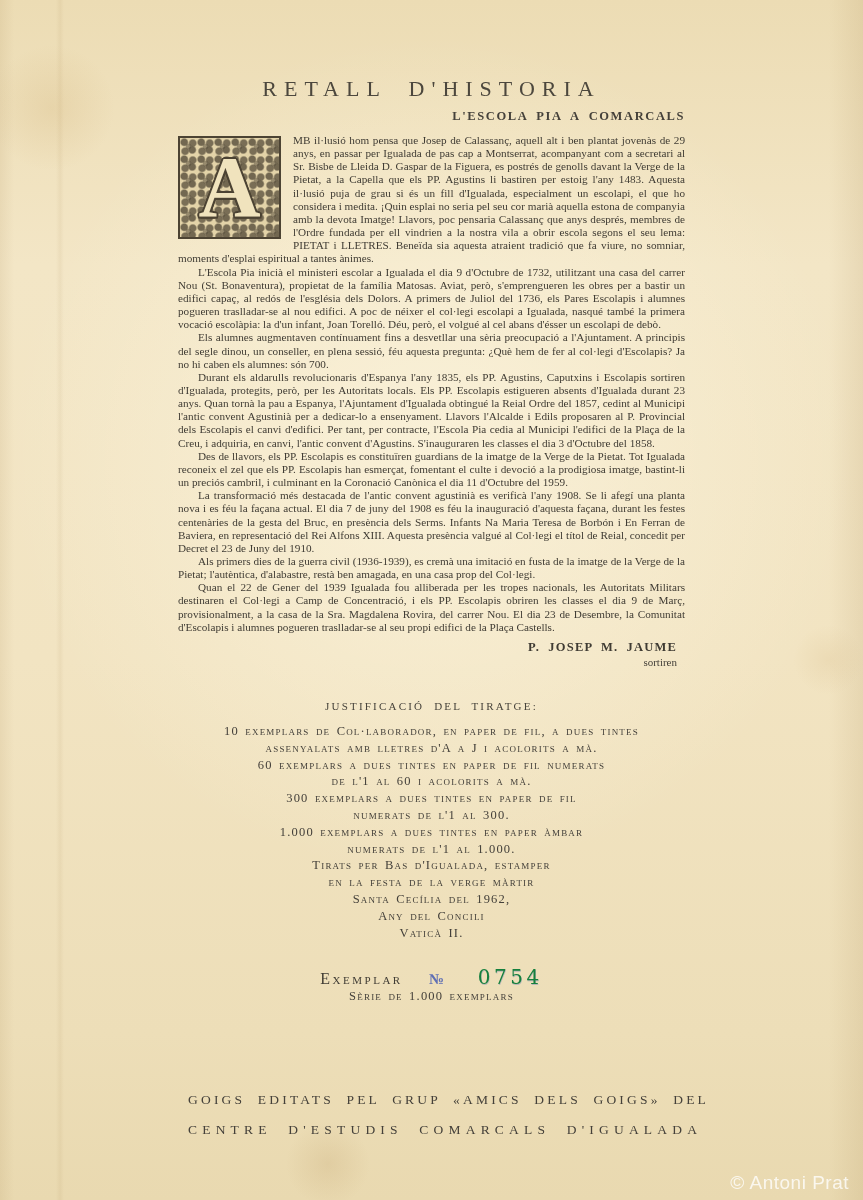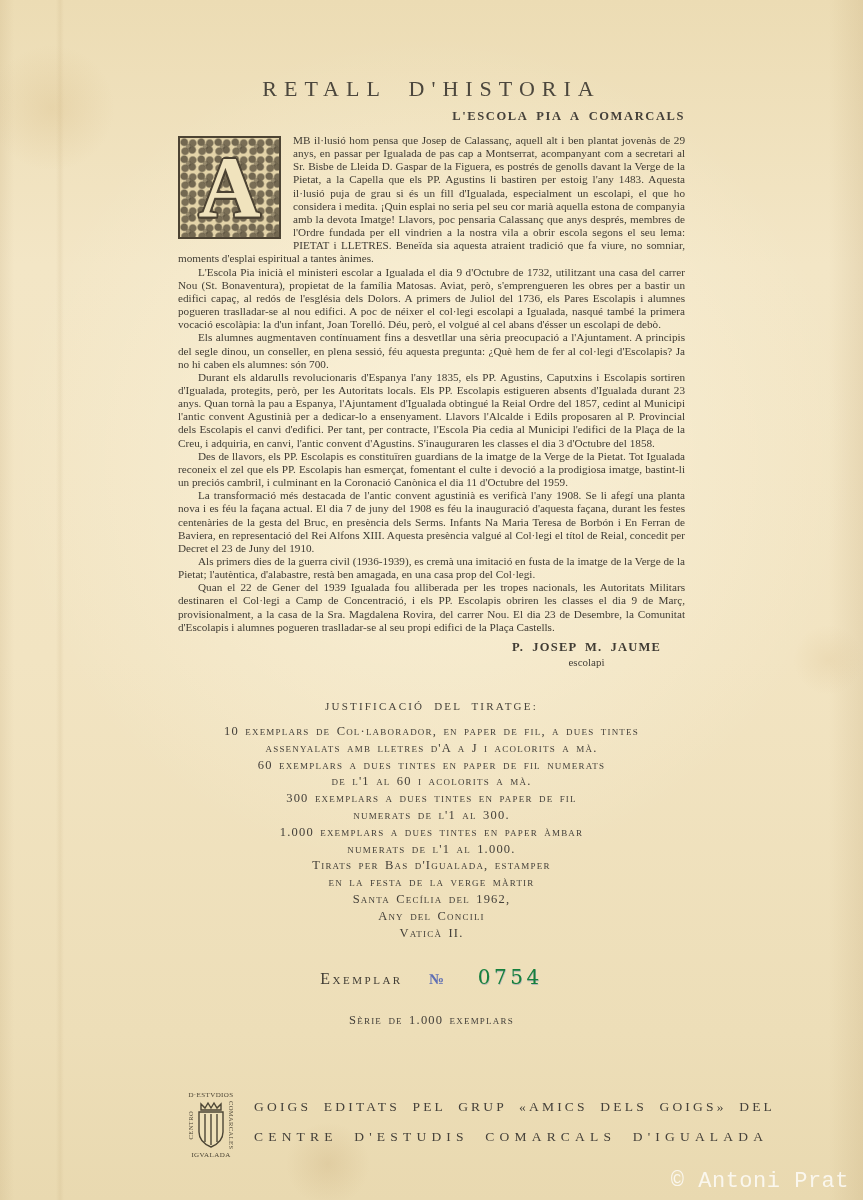--- a/index.html
+++ b/index.html
@@ -52,21 +52,21 @@
     display:flex;align-items:center;justify-content:center;
   }
   .dropcap span{
     font-size:86px;line-height:0.9;font-weight:bold;color:#f0e3bd;
     text-shadow:2px 0 #4c4333,-2px 0 #4c4333,0 2px #4c4333,0 -2px #4c4333,
       1.5px 1.5px #4c4333,-1.5px -1.5px #4c4333,1.5px -1.5px #4c4333,-1.5px 1.5px #4c4333;
   }
 
   
   .signature{margin-top:6px;text-align:right;}
-  .sig-inner{display:inline-block;text-align:center;margin-right:24px;}
+  .sig-inner{display:inline-block;margin-right:8px;}
   .sig-name{font-size:12.5px;font-weight:bold;letter-spacing:1.2px;word-spacing:4px;color:#403c34;}
   .sig-role{font-size:11px;margin-top:1px;color:#45413a;}
 
   
   .colophon{margin-top:30px;text-align:center;color:#44403a;}
   .colophon-heading{
     font-size:11px;letter-spacing:2.2px;word-spacing:5px;
     font-variant:small-caps;text-transform:uppercase;color:#47433b;
   }
   .colophon-lines{margin-top:11px;}
@@ -78,39 +78,39 @@
     margin-top:24px;display:flex;justify-content:center;align-items:baseline;
   }
   .exemplar-label{font-variant:small-caps;font-size:16px;letter-spacing:2.5px;color:#403c34;}
   .exemplar-no{margin-left:26px;font-size:15px;font-weight:bold;color:#5f6fb4;}
   .exemplar-number{
     margin-left:34px;font-size:20px;font-weight:normal;letter-spacing:3.5px;
     color:#15803d;font-family:"DejaVu Serif", serif;
     text-shadow:0.5px 0.5px 0 rgba(90,107,178,0.35);
   }
   .serie-line{
-    margin-top:24px;font-variant:small-caps;font-size:12.5px;
+    font-variant:small-caps;font-size:12.5px;
     letter-spacing:1.2px;word-spacing:2px;color:#44403a;
   }
 
   
   .footer{position:absolute;left:178px;top:1085px;width:510px;display:flex;align-items:center;}
   .logo{width:66px;flex:0 0 66px;color:#4c4535;margin-top:6px;}
   .logo-top,.logo-bottom{font-size:7px;letter-spacing:0.4px;text-align:center;white-space:nowrap;}
   .logo-mid{display:flex;align-items:center;justify-content:center;height:52px;}
   .logo-left,.logo-right{font-size:6.5px;letter-spacing:0.4px;white-space:nowrap;}
   .logo-left{writing-mode:vertical-rl;transform:rotate(180deg);}
   .logo-right{writing-mode:vertical-rl;}
   .footer-lines{margin-left:10px;color:#45413a;}
   .footer-line1{font-size:13.5px;letter-spacing:3.2px;word-spacing:6px;line-height:30px;white-space:nowrap;}
   .footer-line2{font-size:13.5px;letter-spacing:5.2px;word-spacing:8px;line-height:30px;white-space:nowrap;}
 
   .watermark{
     position:absolute;right:14px;bottom:6px;
-    font-family:Liberation Mono, monospace;font-size:22px;
+    font-family:Liberation Sans, sans-serif;font-size:19px;
     color:rgba(255,255,255,0.78);letter-spacing:0.5px;
   }
 </style>
 </head>
 <body>
 
 <div class="paper"></div>
 
 <div class="sheet">
 
@@ -129,21 +129,21 @@
       <p>Durant els aldarulls revolucionaris d'Espanya l'any 1835, els PP. Agustins, Caputxins i Escolapis sortiren d'Igualada, protegits, però, per les Autoritats locals. Els PP. Escolapis estigueren absents d'Igualada durant 23 anys. Quan tornà la pau a Espanya, l'Ajuntament d'Igualada obtingué la Reial Ordre del 1857, cedint al Municipi l'antic convent Agustinià per a dedicar-lo a ensenyament. Llavors l'Alcalde i Edils proposaren al P. Provincial dels Escolapis el canvi d'edifici. Per tant, per contracte, l'Escola Pia cedia al Municipi l'edifici de la Plaça de la Creu, i adquiria, en canvi, l'antic convent d'Agustins. S'inauguraren les classes el dia 3 d'Octubre del 1858.</p>
       <p>Des de llavors, els PP. Escolapis es constituïren guardians de la imatge de la Verge de la Pietat. Tot Igualada reconeix el zel que els PP. Escolapis han esmerçat, fomentant el culte i devoció a la prodigiosa imatge, bastint-li un preciós cambril, i culminant en la Coronació Canònica el dia 11 d'Octubre del 1959.</p>
       <p>La transformació més destacada de l'antic convent agustinià es verificà l'any 1908. Se li afegí una planta nova i es féu la façana actual. El dia 7 de juny del 1908 es féu la inauguració d'aquesta façana, durant les festes centenàries de la gesta del Bruc, en presència dels Serms. Infants Na Maria Teresa de Borbón i En Ferran de Baviera, en representació del Rei Alfons XIII. Aquesta presència valgué al Col·legi el títol de Reial, concedit per Decret el 23 de Juny del 1910.</p>
       <p>Als primers dies de la guerra civil (1936-1939), es cremà una imitació en fusta de la imatge de la Verge de la Pietat; l'autèntica, d'alabastre, restà ben amagada, en una casa prop del Col·legi.</p>
       <p>Quan el 22 de Gener del 1939 Igualada fou alliberada per les tropes nacionals, les Autoritats Militars destinaren el Col·legi a Camp de Concentració, i els PP. Escolapis obriren les classes el dia 9 de Març, provisionalment, a la casa de la Sra. Magdalena Rovira, del carrer Nou. El dia 23 de Desembre, la Comunitat d'Escolapis i alumnes pogueren traslladar-se al seu propi edifici de la Plaça Castells.</p>
     </div>
 
     <div class="signature">
       <div class="sig-inner">
         <div class="sig-name">P. JOSEP M. JAUME</div>
-        <div class="sig-role">escolapi</div>
+        <div class="sig-role">sortiren</div>
       </div>
     </div>
 
     <div class="colophon">
       <div class="colophon-heading">Justificació del Tiratge:</div>
       <div class="colophon-lines">
         <div>10 exemplars de Col·laborador, en paper de fil, a dues tintes</div>
         <div>assenyalats amb lletres d'A a J i acolorits a mà.</div>
         <div>60 exemplars a dues tintes en paper de fil numerats</div>
         <div>de l'1 al 60 i acolorits a mà.</div>
@@ -163,37 +163,20 @@
         <span class="exemplar-no">№</span>
         <span class="exemplar-number">0754</span>
       </div>
 
       <div class="serie-line">Sèrie de 1.000 exemplars</div>
     </div>
 
   </div>
 
   <div class="footer">
-    <div class="logo">
-      <div class="logo-top">D·ESTVDIOS</div>
-      <div class="logo-mid">
-        <div class="logo-left">CENTRO</div>
-        <svg width="34" height="50" viewBox="0 0 34 50">
-          <g fill="none" stroke="#4c4535" stroke-width="1.4">
-            <path d="M7 10 L7 4 L11 8 L14 3 L17 8 L20 3 L23 8 L27 4 L27 10 Z" fill="#e8dab0"></path>
-            <path d="M5 12 H29 V32 Q29 42 17 47 Q5 42 5 32 Z" fill="#eee0b8"></path>
-            <line x1="11" y1="14" x2="11" y2="42"></line>
-            <line x1="17" y1="14" x2="17" y2="45"></line>
-            <line x1="23" y1="14" x2="23" y2="42"></line>
-          </g>
-        </svg>
-        <div class="logo-right">COMARCALES</div>
-      </div>
-      <div class="logo-bottom">IGVALADA</div>
-    </div>
     <div class="footer-lines">
       <div class="footer-line1">GOIGS EDITATS PEL GRUP «AMICS DELS GOIGS» DEL</div>
       <div class="footer-line2">CENTRE D'ESTUDIS COMARCALS D'IGUALADA</div>
     </div>
   </div>
 
   <div class="watermark">© Antoni Prat</div>
 
 </div>
 

